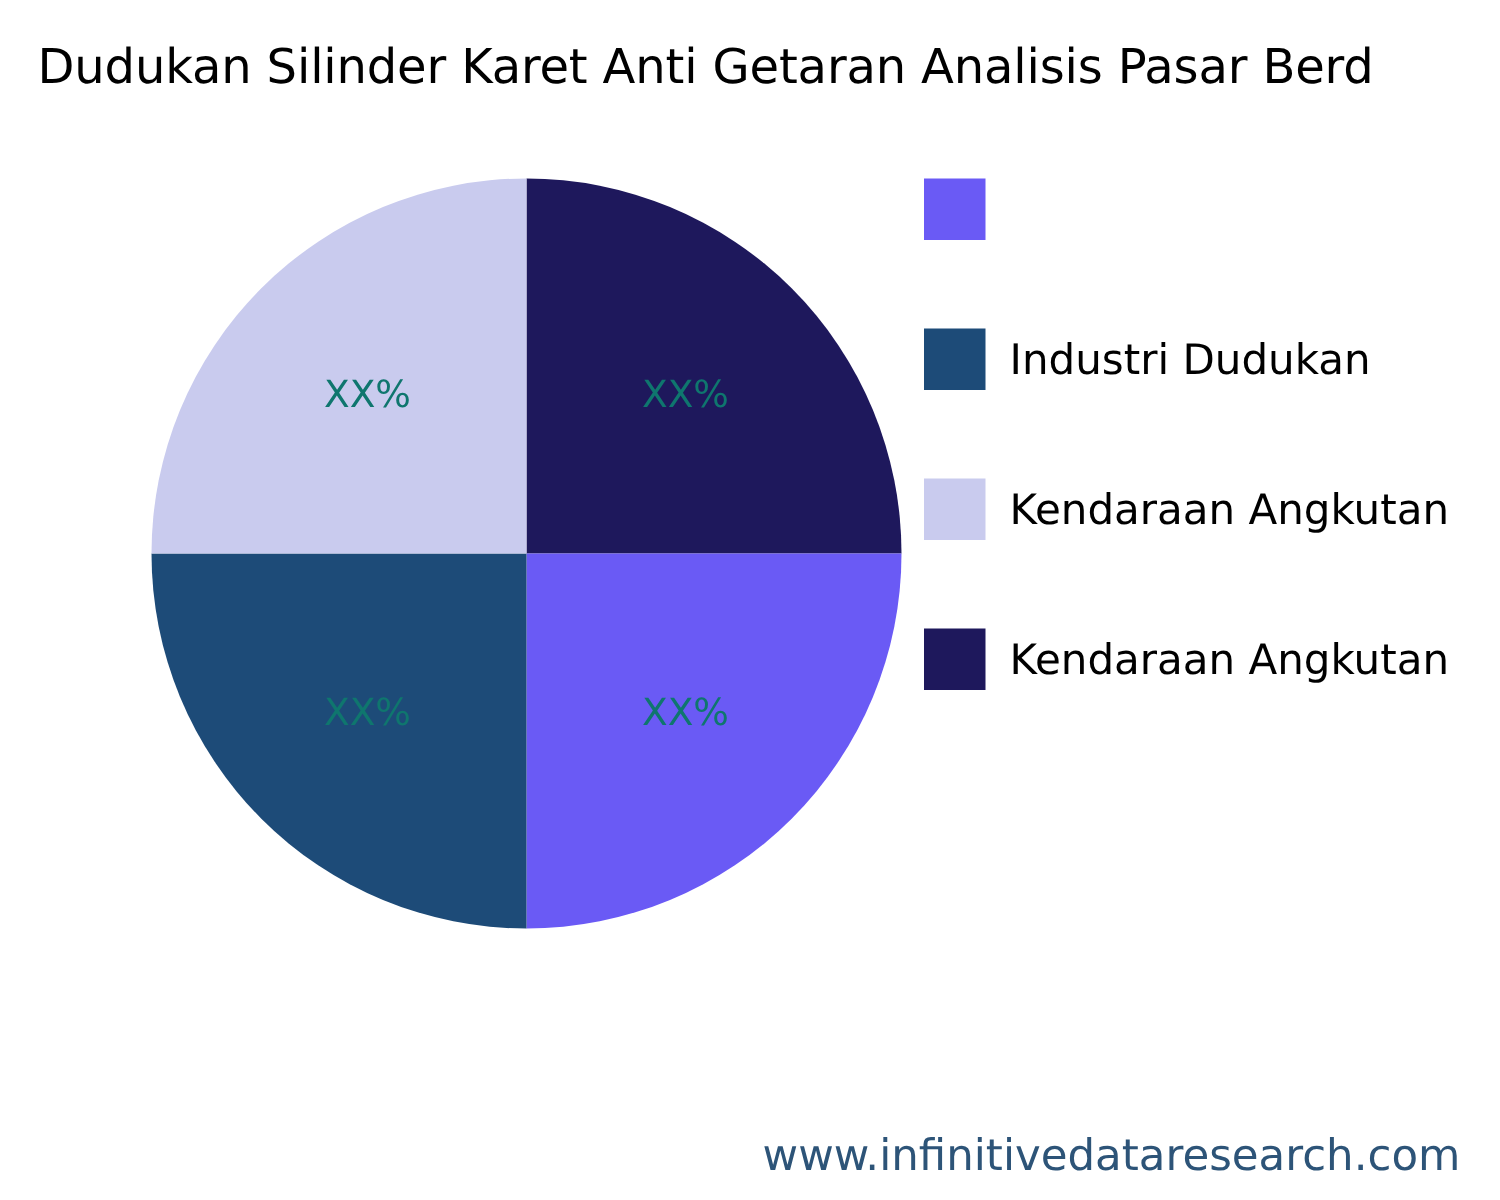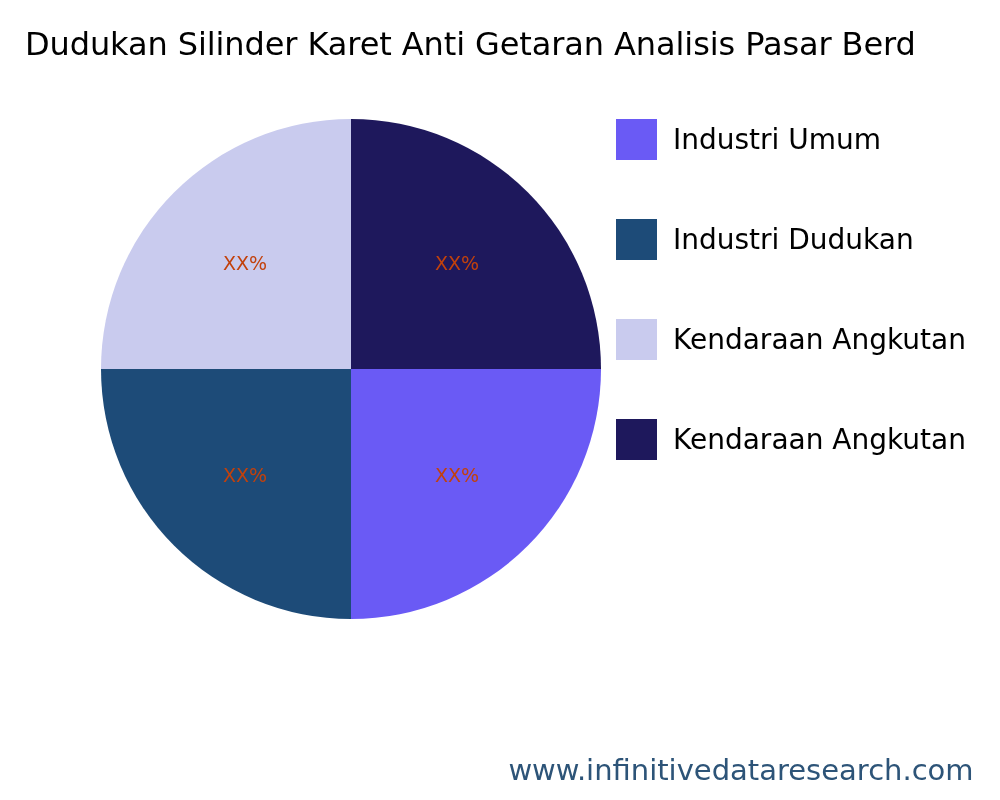--- a/index.html
+++ b/index.html
@@ -42,23 +42,23 @@
     width: 502px;
     height: 502px;
   }
   #pie-svg {
     display: block;
     width: 502px;
     height: 502px;
   }
   .slice-label {
     position: absolute;
-    font-size: 19px;
+    font-size: 25px;
     line-height: 25px;
-    color: #c2410c;
+    color: #0f766e;
     transform: translate(-50%, -50%);
     white-space: nowrap;
     pointer-events: none;
   }
   
   #slice-label-0 { left: 357px; top: 145px; }  
   #slice-label-1 { left: 357px; top: 357px; }  
   #slice-label-2 { left: 145px; top: 357px; }  
   #slice-label-3 { left: 145px; top: 145px; }  
 
@@ -125,21 +125,20 @@
     <div class="slice-label" id="slice-label-0">XX%</div>
     <div class="slice-label" id="slice-label-1">XX%</div>
     <div class="slice-label" id="slice-label-2">XX%</div>
     <div class="slice-label" id="slice-label-3">XX%</div>
   </div>
 
   <div id="legend">
 
     <div class="legend-item">
       <div class="legend-swatch" style="background: rgb(106, 90, 245);"></div>
-      <div class="legend-label">Industri Umum</div>
     </div>
 
     <div class="legend-item">
       <div class="legend-swatch" style="background: rgb(29, 75, 120);"></div>
       <div class="legend-label">Industri Dudukan</div>
     </div>
 
     <div class="legend-item">
       <div class="legend-swatch" style="background: rgb(201, 203, 238);"></div>
       <div class="legend-label">Kendaraan Angkutan</div>

